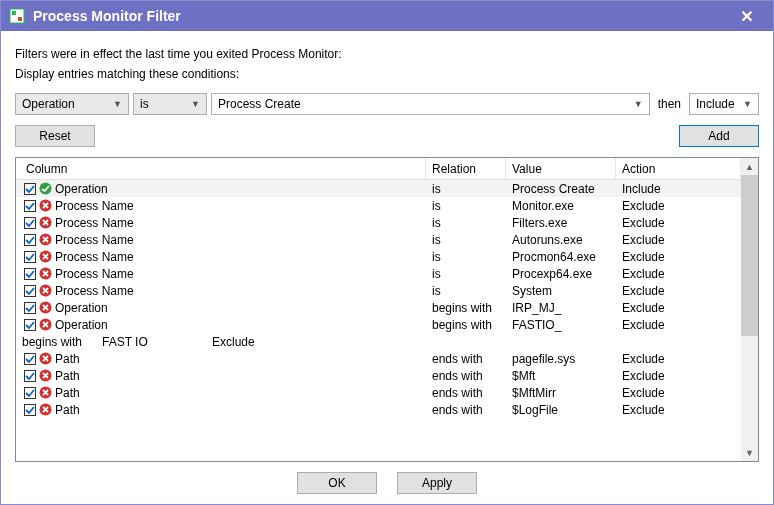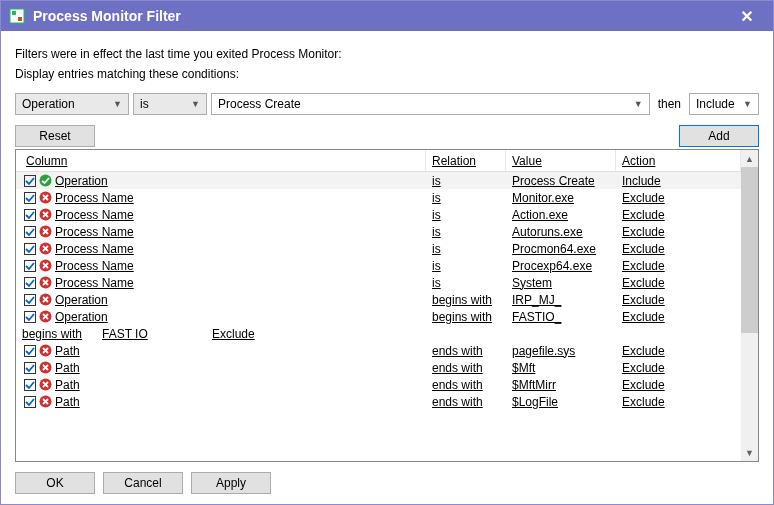--- a/index.html
+++ b/index.html
@@ -15,26 +15,26 @@
   .cond-row { display: flex; gap: 4px; align-items: stretch; margin-bottom: 10px; }
   .dropdown, .btn, .textcombo { border: 1px solid #adadad; background: #e9e9e9; height: 22px; display: inline-flex; align-items: center; padding: 0 6px; cursor: pointer; position: relative; }
   .textcombo { background: #fff; }
   .dropdown.white { background: #fff; }
   .dropdown .caret, .textcombo .caret { margin-left: auto; font-size: 9px; color: #555; }
   .d-op { width: 114px; }
   .d-rel { width: 74px; }
   .d-val { flex: 1; }
   .then-label { align-self: center; padding: 0 4px; }
   .d-act { width: 70px; }
-  .btn-row { display: flex; gap: 8px; margin-bottom: 2px; }
+  .btn-row { display: flex; gap: 8px; margin-bottom: 10px; }
   .btn-row .spacer { flex: 1; }
   .btn { background: #e1e1e1; min-width: 80px; justify-content: center; height: 22px; }
   .btn.primary { border: 1.5px solid #0078d7; }
   .table-wrap { border: 1px solid #828790; flex: 1; display: flex; overflow: hidden; position: relative; }
-  .table-inner { flex: 1; overflow: hidden; display: flex; flex-direction: column; text-decoration: underline; }
+  .table-inner { flex: 1; overflow: hidden; display: flex; flex-direction: column; }
   .thead { display: flex; background: #fff; border-bottom: 1px solid #e0e0e0; height: 22px; align-items: center; }
   .th { padding: 0 6px; font-weight: normal; color: #000; border-right: 1px solid #e8e8e8; height: 100%; display: flex; align-items: center; }
   .th:first-child { padding-left: 10px; }
   .c-col { width: 410px; }
   .c-rel { width: 80px; }
   .c-val { width: 110px; }
   .c-act { flex: 1; text-align: right; }
   .tbody { flex: 1; overflow-y: hidden; }
   .row { display: flex; align-items: center; height: 17px; }
   .row.sel { background: #f3f3f3; }
@@ -43,21 +43,21 @@
   .cell-rel { width: 80px; }
   .cell-val { width: 110px; }
   .cell-act { flex: 1; }
   .chk { width: 12px; height: 12px; border: 1px solid #333; display: inline-flex; align-items: center; justify-content: center; font-size: 10px; line-height: 1; flex-shrink: 0; }
   .chk svg { width: 10px; height: 10px; }
   .row-icon { width: 13px; height: 13px; display: inline-flex; align-items: center; justify-content: center; flex-shrink: 0; }
   .scrollbar { width: 17px; background: #f0f0f0; display: flex; flex-direction: column; }
   .sb-btn { height: 17px; display: flex; align-items: center; justify-content: center; font-size: 9px; color: #606060; background: #f0f0f0; cursor: pointer; }
   .sb-track { flex: 1; position: relative; }
   .sb-thumb { position: absolute; left: 0; right: 0; top: 0; height: 60%; background: #cdcdcd; }
-  .footer { display: flex; justify-content: flex-start; gap: 8px; padding-top: 10px; }
+  .footer { display: flex; justify-content: center; gap: 20px; padding-top: 10px; }
 </style>
 </head>
 <body>
 
 <div class="window">
 
   <div class="titlebar">
     <span class="app-icon">
       <svg viewBox="0 0 16 16">
           <rect x="1" y="1" width="14" height="14" fill="#fff" stroke="#2b5"></rect>
@@ -156,21 +156,21 @@
                 </span>
                 <span class="row-icon">
                   <svg viewBox="0 0 13 13">
                     <circle cx="6.5" cy="6.5" r="6" fill="#d03030"></circle>
                     <path d="M4 4 L9 9 M9 4 L4 9" stroke="#fff" stroke-width="1.8"></path>
                   </svg>
                 </span>
                 <span>Process Name</span>
               </div>
               <div class="cell-rel">is</div>
-              <div class="cell-val">Action.exe</div>
+              <div class="cell-val">Filters.exe</div>
               <div class="cell-act">Exclude</div>
             </div>
             <div class="row">
               <div class="cell-col">
                 <span class="chk">
                   <svg viewBox="0 0 10 10">
                     <path d="M1 5 L4 8 L9 2" stroke="#0066cc" stroke-width="1.8" fill="none"></path>
                   </svg>
                 </span>
                 <span class="row-icon">
@@ -367,18 +367,17 @@
         <div class="sb-btn">▲</div>
         <div class="sb-track">
           <div class="sb-thumb"></div>
         </div>
         <div class="sb-btn">▼</div>
       </div>
     </div>
 
     <div class="footer">
       <div class="btn">OK</div>
-      <div class="btn">Cancel</div>
       <div class="btn">Apply</div>
     </div>
 
   </div>
 </div>
 
 </body></html>

